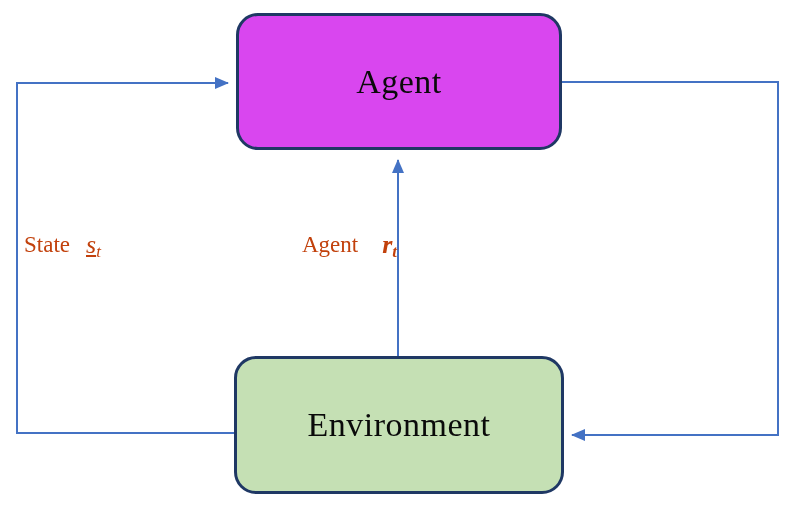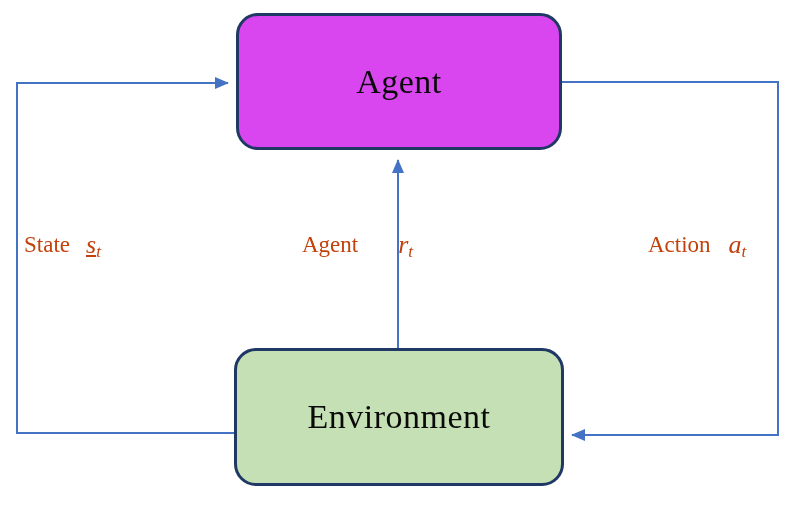--- a/index.html
+++ b/index.html
@@ -33,21 +33,21 @@
   }
   .node-agent {
     left: 236px;
     top: 13px;
     width: 326px;
     height: 137px;
     background: #8FAADC;
   }
   .node-environment {
     left: 234px;
-    top: 348px;
+    top: 356px;
     width: 330px;
     height: 138px;
     background: #C5E0B4;
   }
   .node-label {
     font-size: 34px;
     color: #0a0a0a;
     letter-spacing: 0.5px;
   }
   .edge-label {
@@ -67,21 +67,21 @@
   .edge-label sub {
     font-style: italic;
     font-size: 17px;
     line-height: 0;
     vertical-align: -0.25em;
   }
   .lbl-state  { left: 24px; }
   .lbl-reward { left: 302px; }
   .lbl-action { left: 648px; }
   .lbl-state  .sym { margin-left: 16px; text-decoration: underline; }
-  .lbl-reward .sym { margin-left: 40px; }
+  .lbl-reward .sym { margin-left: 24px; font-weight: bold; }
   .lbl-action .sym { margin-left: 18px; }
 </style>
 </head>
 <body>
 
 <div class="canvas">
 
   <svg class="arrow-layer" width="798" height="514" viewBox="0 0 798 514" xmlns="http://www.w3.org/2000/svg">
     <defs>
       <marker id="arrowhead" markerUnits="userSpaceOnUse" markerWidth="15" markerHeight="13" refX="13" refY="6" orient="auto">
@@ -107,18 +107,14 @@
   <div class="edge-label lbl-state">
     <span>State</span>
     <span class="sym"><i>s</i><sub>t</sub></span>
   </div>
 
   <div class="edge-label lbl-reward">
     <span>Agent</span>
     <span class="sym"><i>r</i><sub>t</sub></span>
   </div>
 
-  <div class="edge-label lbl-action">
-    <span>Action</span>
-    <span class="sym"><i>a</i><sub>t</sub></span>
-  </div>
 
 </div>
 
 </body></html>

